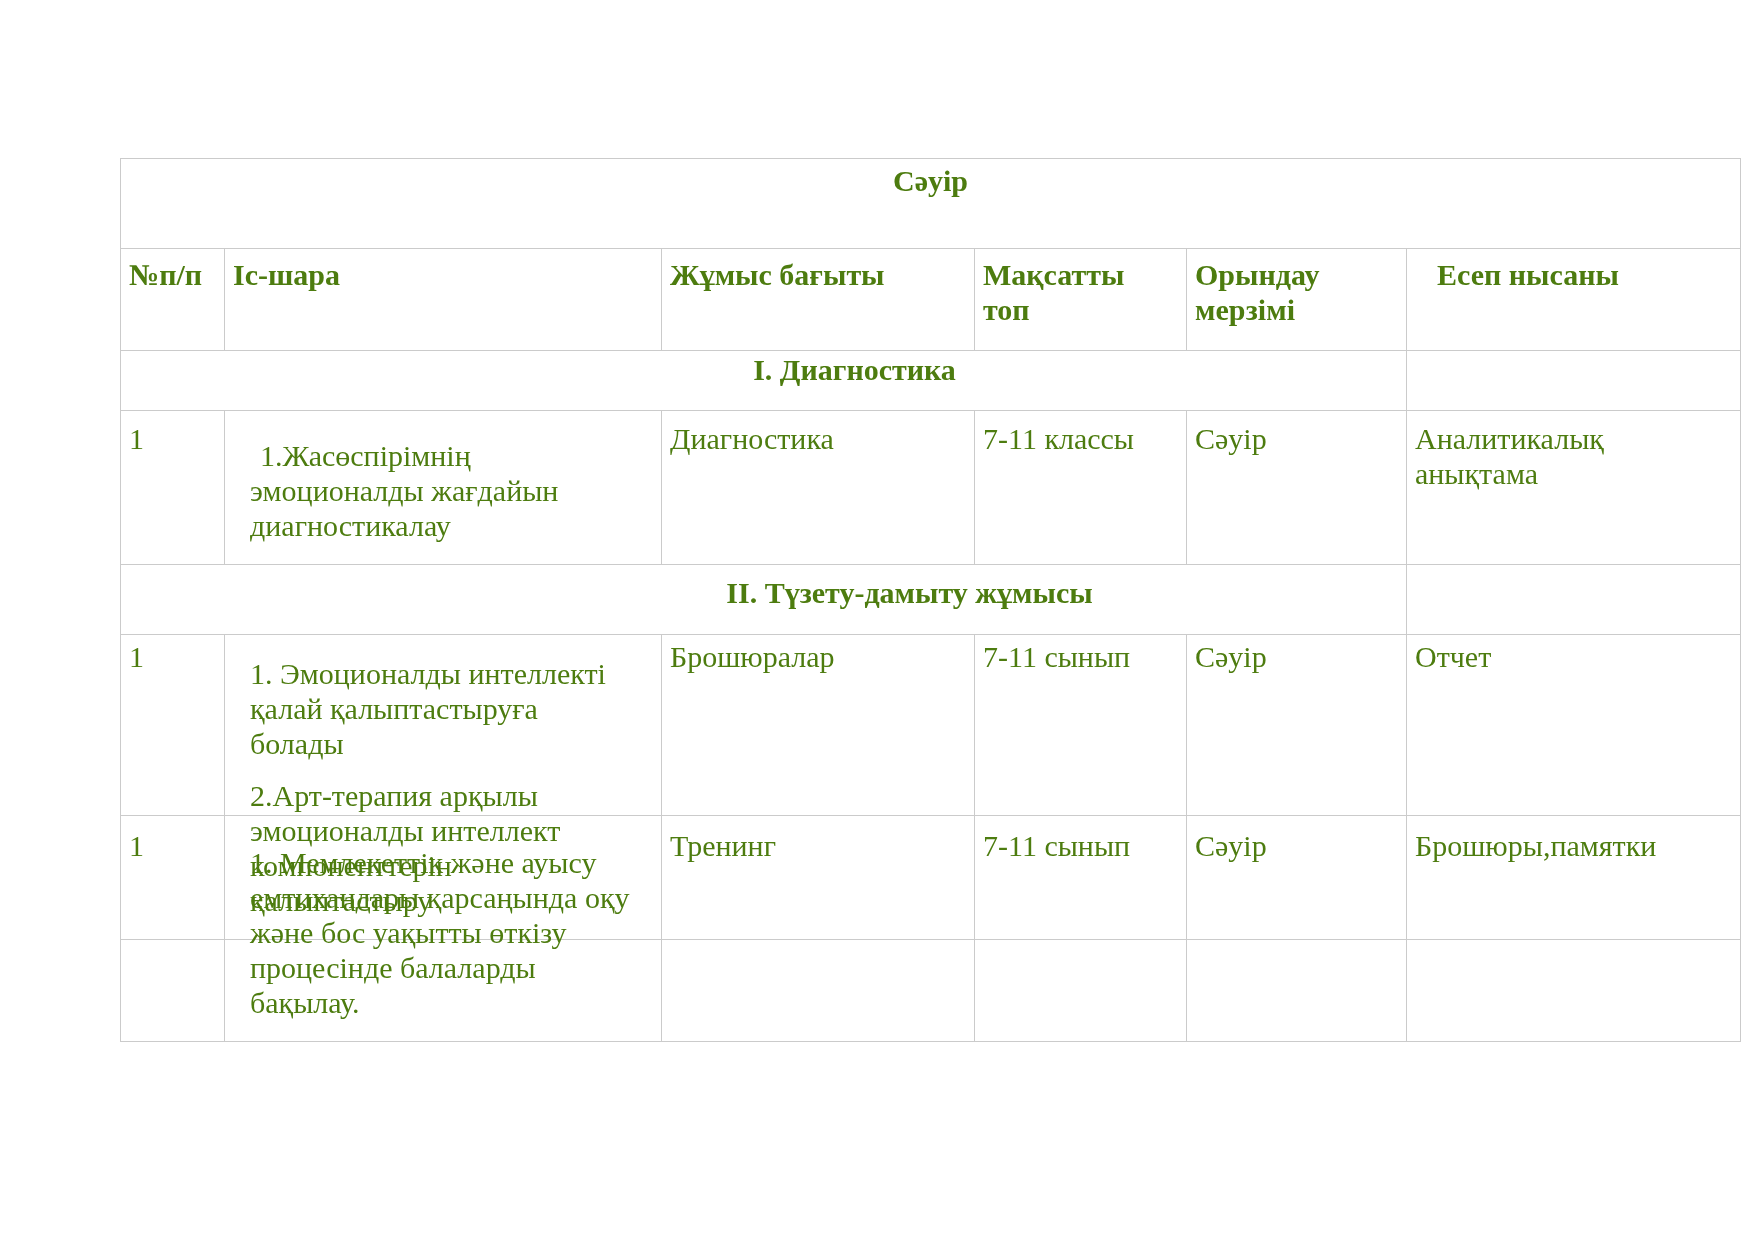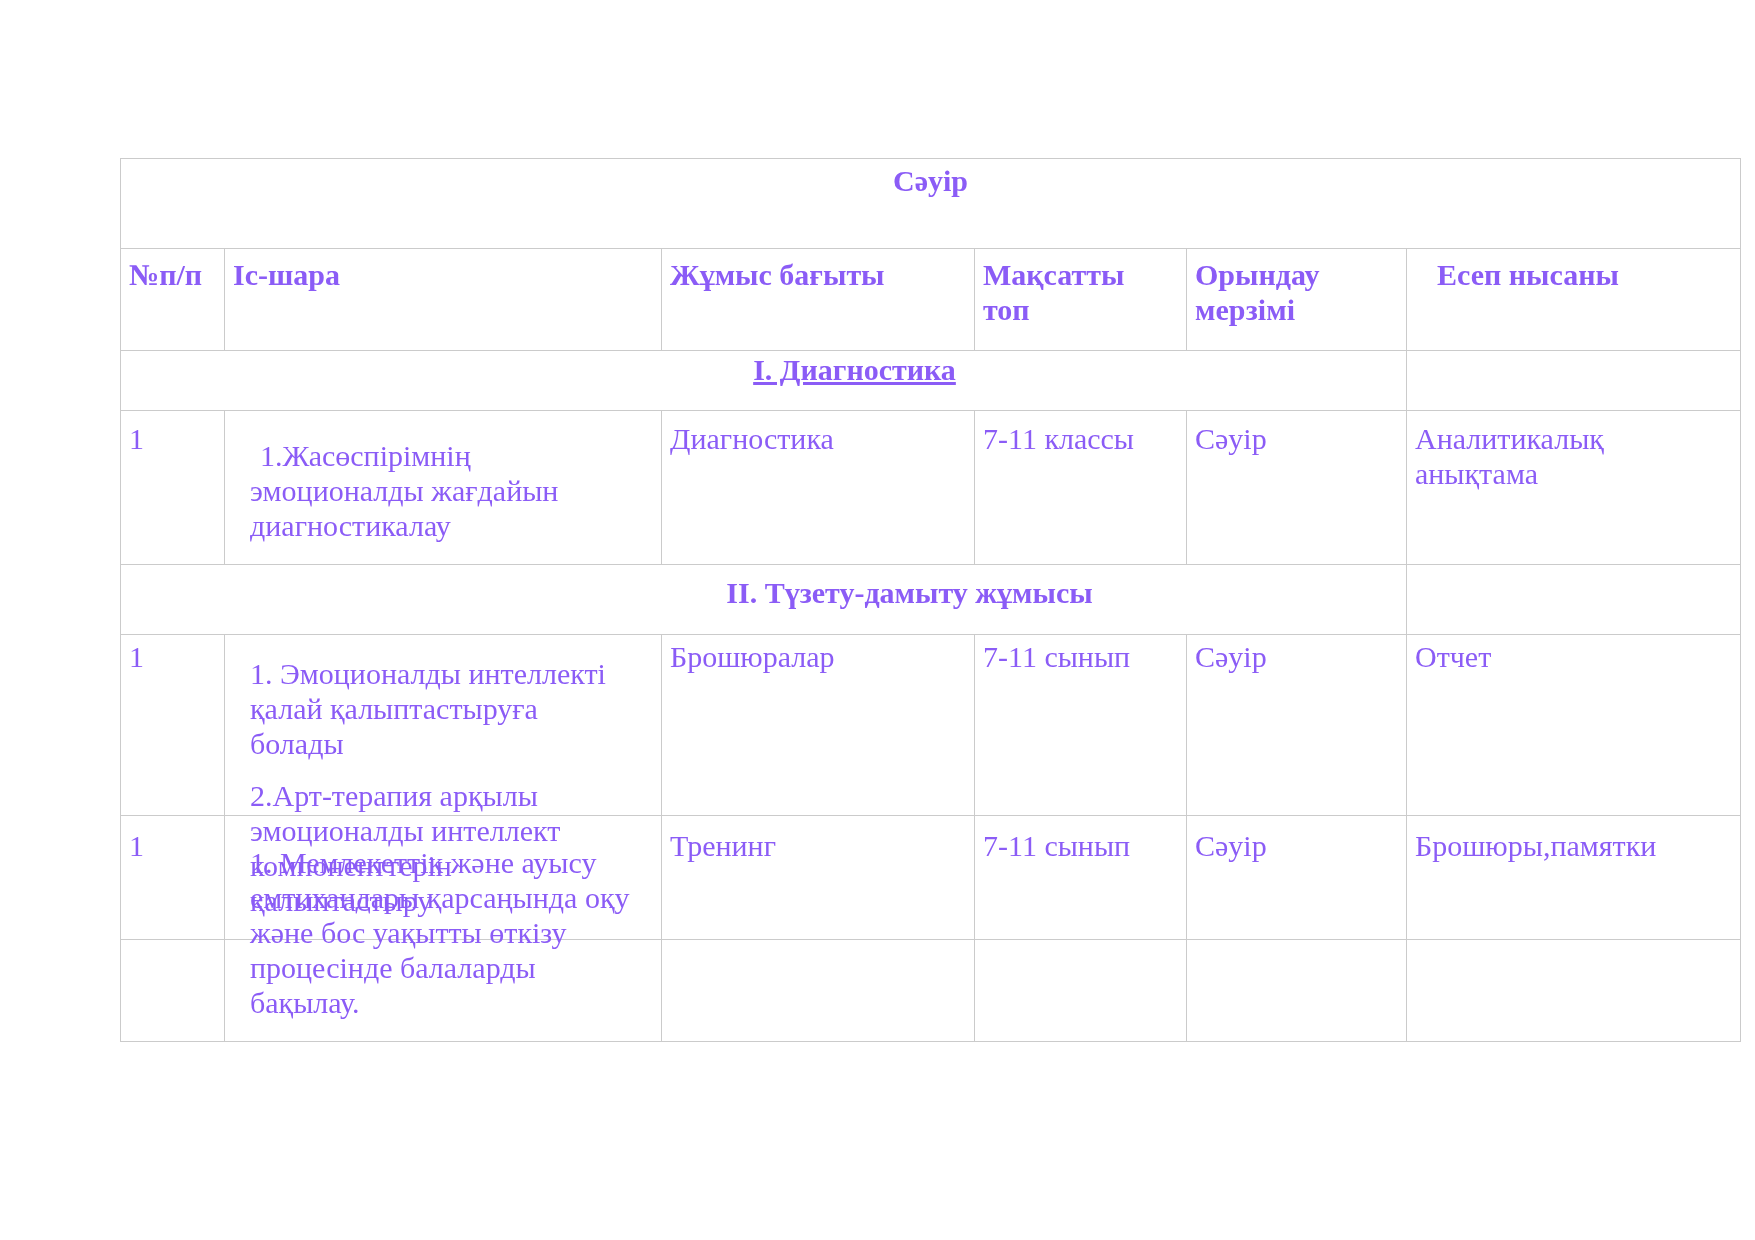--- a/index.html
+++ b/index.html
@@ -6,21 +6,21 @@
     margin: 0;
     padding: 0;
     background: #ffffff;
   }
   .page {
     position: relative;
     width: 1755px;
     height: 1240px;
     background: #ffffff;
     font-family: "Liberation Serif", "DejaVu Serif", serif;
-    color: #8b5cf6;
+    color: #4d7c0f;
     font-size: 30px;
     line-height: 35px;
   }
   table.doc-table {
     position: absolute;
     left: 120px;
     border-collapse: collapse;
     table-layout: fixed;
     width: 1620px;
   }
@@ -33,21 +33,21 @@
     overflow: hidden;
   }
   td p { margin: 17px; }
   td p + p { margin-top: 11px; }
   .bold { font-weight: bold; }
   .center { text-align: center; }
 
   
   tr.title-row   { height: 90px; }
   tr.header-row  { height: 102px; }
-  tr.sec1-row    { height: 60px; text-decoration: underline; }
+  tr.sec1-row    { height: 60px; }
   tr.data1-row   { height: 90px; }
   tr.sec2-row    { height: 70px; font-family: Liberation Serif, serif; }
   tr.data2-row   { height: 227px; }
   tr.sec3-row    { height: 74px; }
   tr.data3-row   { height: 191px; }
 
   
   td.title-cell   { padding-top: 4px; }
   tr.header-row td { padding-top: 8px; }
   td.hdr-report   { text-indent: 22px; }

